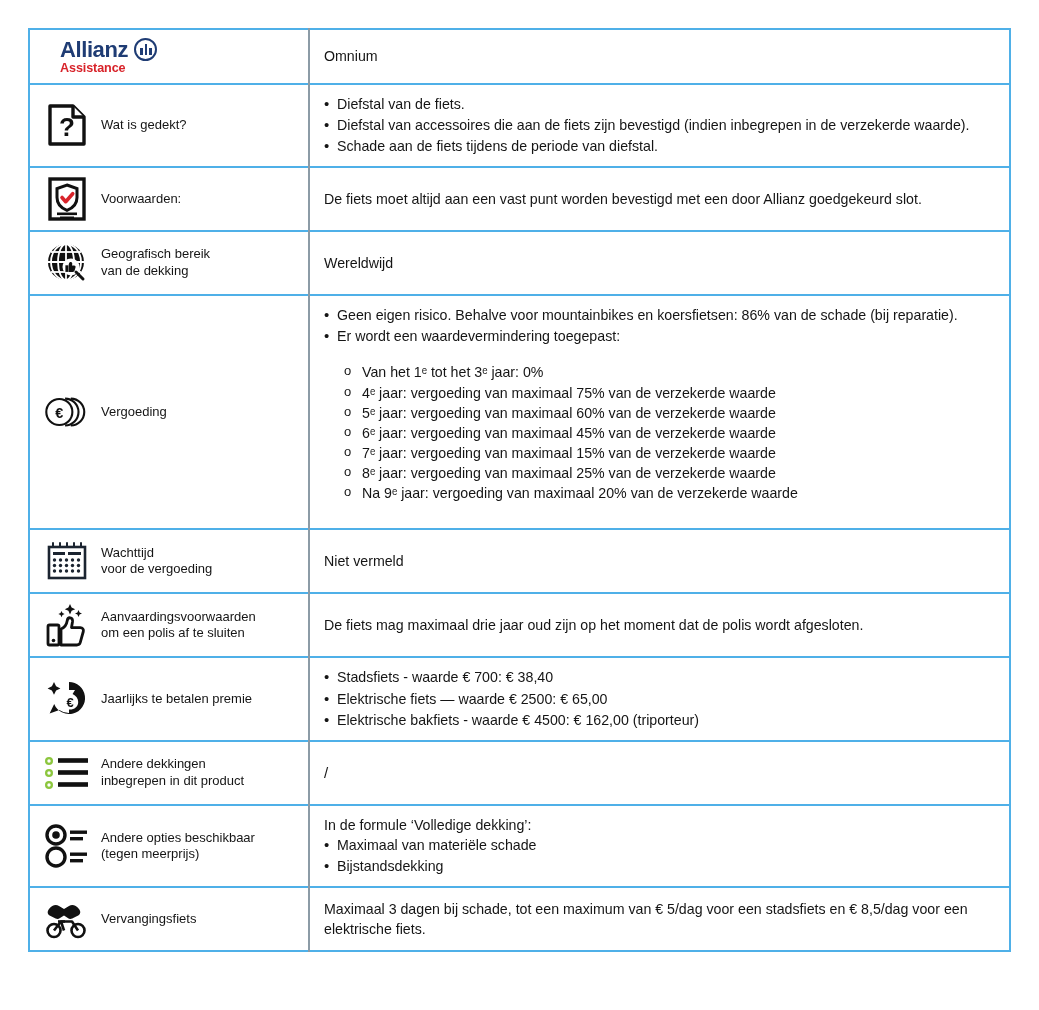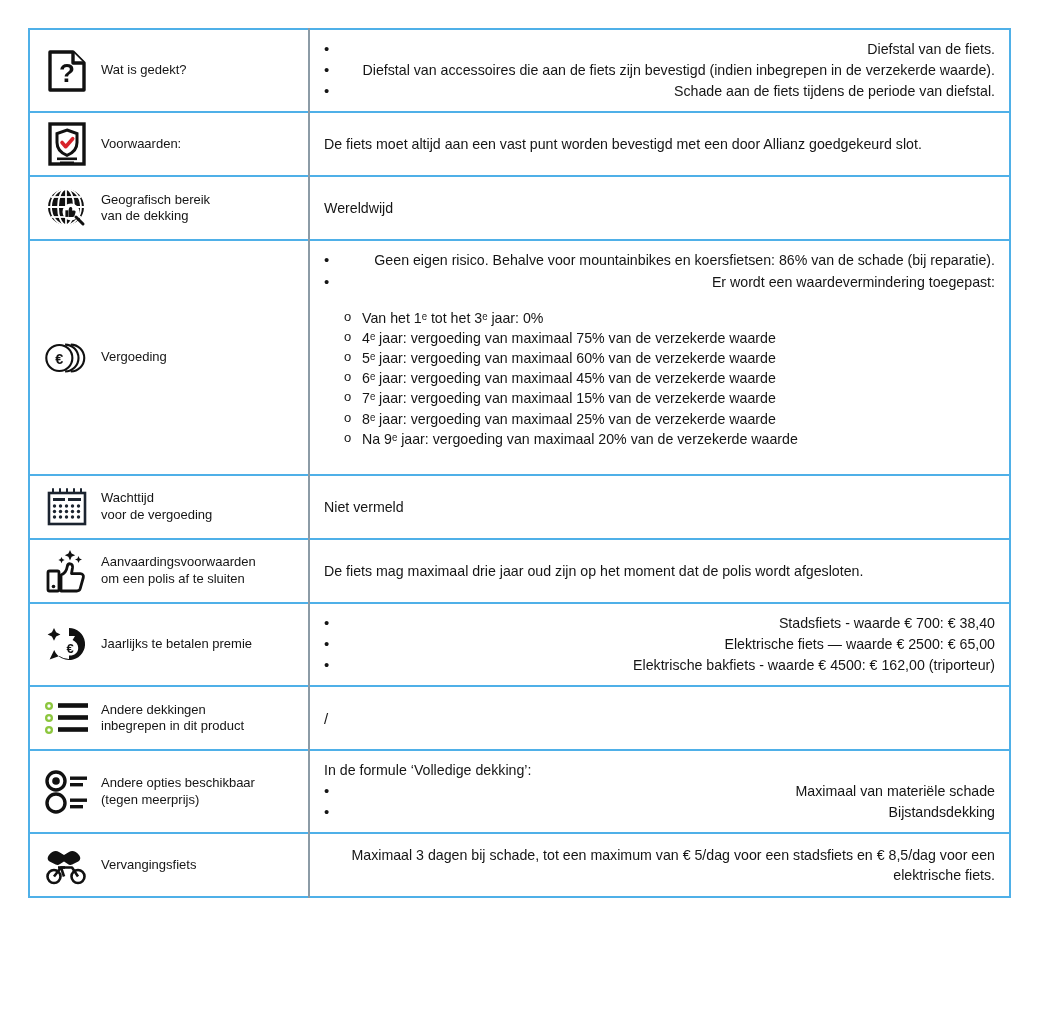--- a/index.html
+++ b/index.html
@@ -32,21 +32,20 @@
     border-right: 2px solid #4FB0E8;
     border-top: 2px solid #4FB0E8;
     border-bottom: 2px solid #4FB0E8;
   }
 
   table.product-table tr {
     border-bottom: 2px solid #4FB0E8;
   }
   table.product-table tr:last-child {
     border-bottom: none;
-    text-align: right;
   }
 
   td.label-cell {
     width: 280px;
     border-right: 2px solid #8C9BA6;
     padding: 8px 10px 8px 14px;
     vertical-align: middle;
     box-sizing: border-box;
   }
 
@@ -125,21 +124,20 @@
     letter-spacing: -0.1px;
     color: #D8232A;
     margin-top: 1px;
   }
 
   
   ul.bullets {
     margin: 0;
     padding: 0;
     list-style: none;
-    text-align: right;
   }
   ul.bullets > li {
     position: relative;
     padding-left: 13px;
     margin: 0 0 1px 0;
   }
   ul.bullets > li::before {
     content: "\2022";
     position: absolute;
     left: 0;
@@ -168,20 +166,40 @@
 
   svg { display: block; }
 </style>
 </head>
 <body>
 
 <div class="sheet">
   <table class="product-table">
     <tbody>
 
+      <tr>
+        <td class="label-cell logo-cell">
+          <div class="label-inner">
+            <div class="allianz-logo">
+              <div class="allianz-top">
+                <span class="allianz-word">Allianz</span>
+                <span class="allianz-mark">
+                  <i class="b1"></i>
+                    <i class="b2"></i>
+                    <i class="b3"></i>
+                </span>
+              </div>
+              <div class="allianz-sub">Assistance</div>
+            </div>
+          </div>
+        </td>
+        <td class="value-cell">
+          <div class="plain-line">Omnium</div>
+        </td>
+      </tr>
 
       <tr>
         <td class="label-cell">
           <div class="label-inner">
             <span class="icon-box">
               <svg width="40" height="44" viewBox="0 0 40 44">
                 <path d="M3 3 h23 l11 11 v27 h-34 z" fill="#ffffff" stroke="#111" stroke-width="3.4" stroke-linejoin="round"></path>
                 <path d="M26 3 v11 h11" fill="#ffffff" stroke="#111" stroke-width="3.4" stroke-linejoin="round"></path>
                 <text x="20" y="33" font-family="Liberation Sans, sans-serif" font-size="26" font-weight="bold" fill="#111" text-anchor="middle">?</text>
               </svg>

